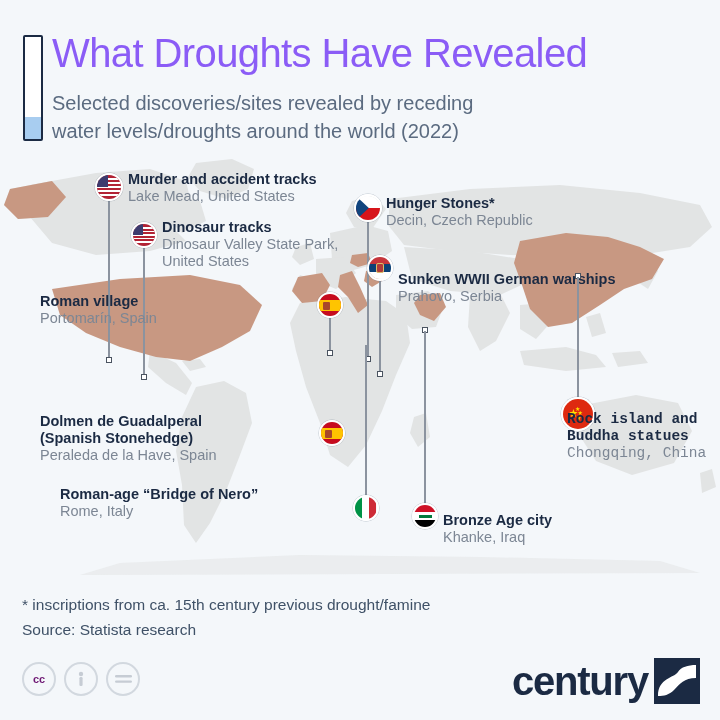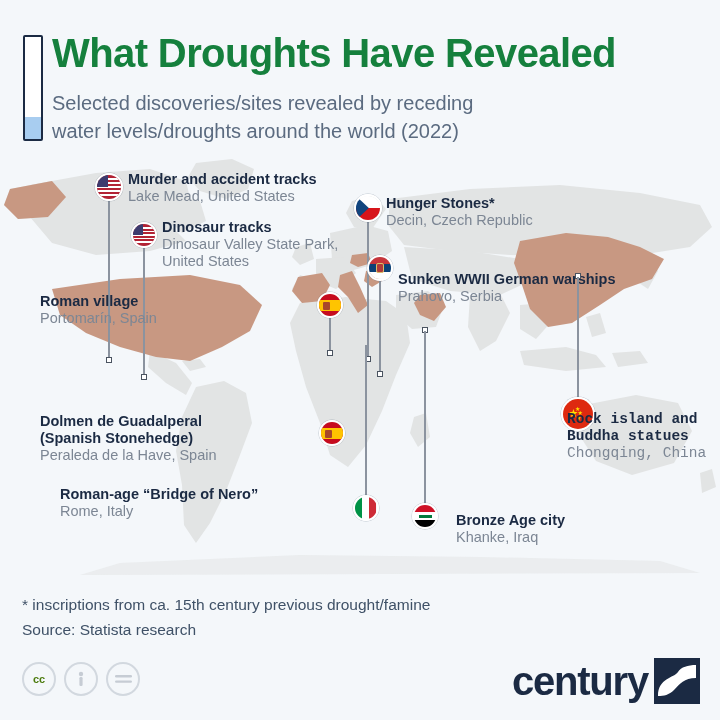--- a/index.html
+++ b/index.html
@@ -18,21 +18,21 @@
     width: 20px; height: 106px;
     border: 2px solid #1b2a43; border-radius: 2px;
     background: #ffffff; overflow: hidden;
   }
   .gauge-water {
     position: absolute; left: 0; bottom: 0; width: 100%; height: 22px;
     background: #a8cdf0;
   }
   .title {
     position: absolute; left: 52px; top: 31px;
-    font-size: 40px; font-weight: bold; color: #15803d;
+    font-size: 40px; font-weight: normal; color: #8b5cf6;
     letter-spacing: -0.6px; white-space: nowrap;
   }
   .subtitle {
     position: absolute; left: 52px; top: 90px;
     font-size: 20px; color: #5b6b80; line-height: 1.38;
     white-space: pre-line;
   }
 
   
   .map-wrap { position: absolute; left: 0; top: 155px; width: 720px; height: 425px; }
@@ -69,21 +69,21 @@
 
   
   .foot-note {
     position: absolute; left: 22px; top: 592px;
     font-size: 15.5px; color: #3f5167; line-height: 1.62;
     white-space: pre-line;
   }
   .cc { position: absolute; top: 662px; }
   .cc-badge {
     position: absolute; width: 34px; height: 34px; border-radius: 50%;
-    border: 2px solid #d2d8df; color: #4d7c0f;
+    border: 2px solid #d2d8df; color: #701a75;
     display: flex; align-items: center; justify-content: center;
     font-size: 13px; font-weight: bold;
   }
   .statista {
     position: absolute; right: 20px; top: 658px;
     display: flex; align-items: center; gap: 6px;
   }
   .statista-word {
     font-size: 40px; font-weight: bold; color: #1b2a43;
     letter-spacing: -1.2px; line-height: 1;
@@ -291,21 +291,21 @@
     <div class="pin" style="left:424px; top:172px; width:1px; height:200px;">
       <div class="pin-dot" style="top:0;"></div>
       <div class="pin-stem" style="top:4px; height:174px;"></div>
       <div class="flag" style="width:26px; height:26px; margin-left:-13px; top:176px;">
         <div class="fl" style="top:0; height:34%; background:#ce1126;"></div>
         <div class="band" style="top:34%; height:33%; background:#ffffff;"></div>
         <div class="band" style="top:67%; height:33%; background:#000000;"></div>
         <div style="position:absolute; left:24%; top:44%; width:13px; height:3px; background:#007a3d;"></div>
       </div>
     </div>
-    <div class="label left" style="left:443px; top:357px;margin-left:13px;">
+    <div class="label left" style="left:443px; top:357px;">
       <div class="l1">Bronze Age city</div>
       <div class="l2">Khanke, Iraq</div>
     </div>
 
     <div class="pin" style="left:577px; top:118px; width:1px; height:160px;">
       <div class="pin-dot" style="top:0;"></div>
       <div class="pin-stem" style="top:4px; height:124px;"></div>
       <div class="flag" style="width:34px; height:34px; margin-left:-17px; top:124px;">
         <div class="fl" style="top:0; height:100%; background:#de2910;"></div>
         <div style="position:absolute; left:20%; top:30%; color:#ffde00; font-size:11px; line-height:1;">★</div>

